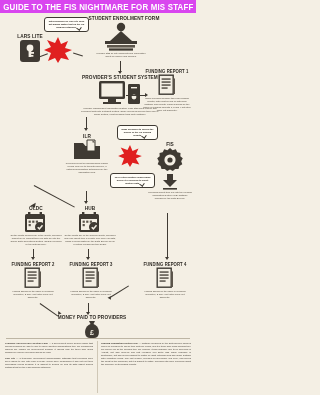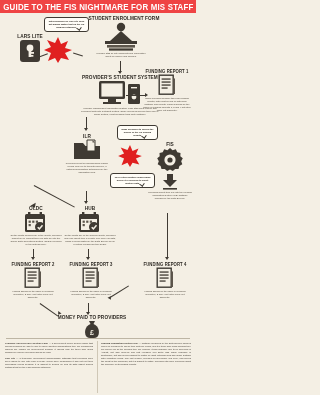--- a/index.html
+++ b/index.html
@@ -6,21 +6,21 @@
   body{
     width:196px;height:395px;
     background:#f4efe4;
     font-family:"Liberation Sans", sans-serif;
     overflow:hidden;
     position:relative;
     color:#2e2a24;
   }
   .header{
     position:absolute;left:0;top:0;width:196px;height:13px;
-    background:#ef4444;
+    background:#d946ef;
     display:flex;align-items:center;justify-content:center;
   }
   .header-title{
     color:#ffffff;
     font-size:8.6px;
     font-weight:bold;
     letter-spacing:0.2px;
     transform:scaleX(0.92);
     white-space:nowrap;
     font-family:"Liberation Sans", sans-serif;

